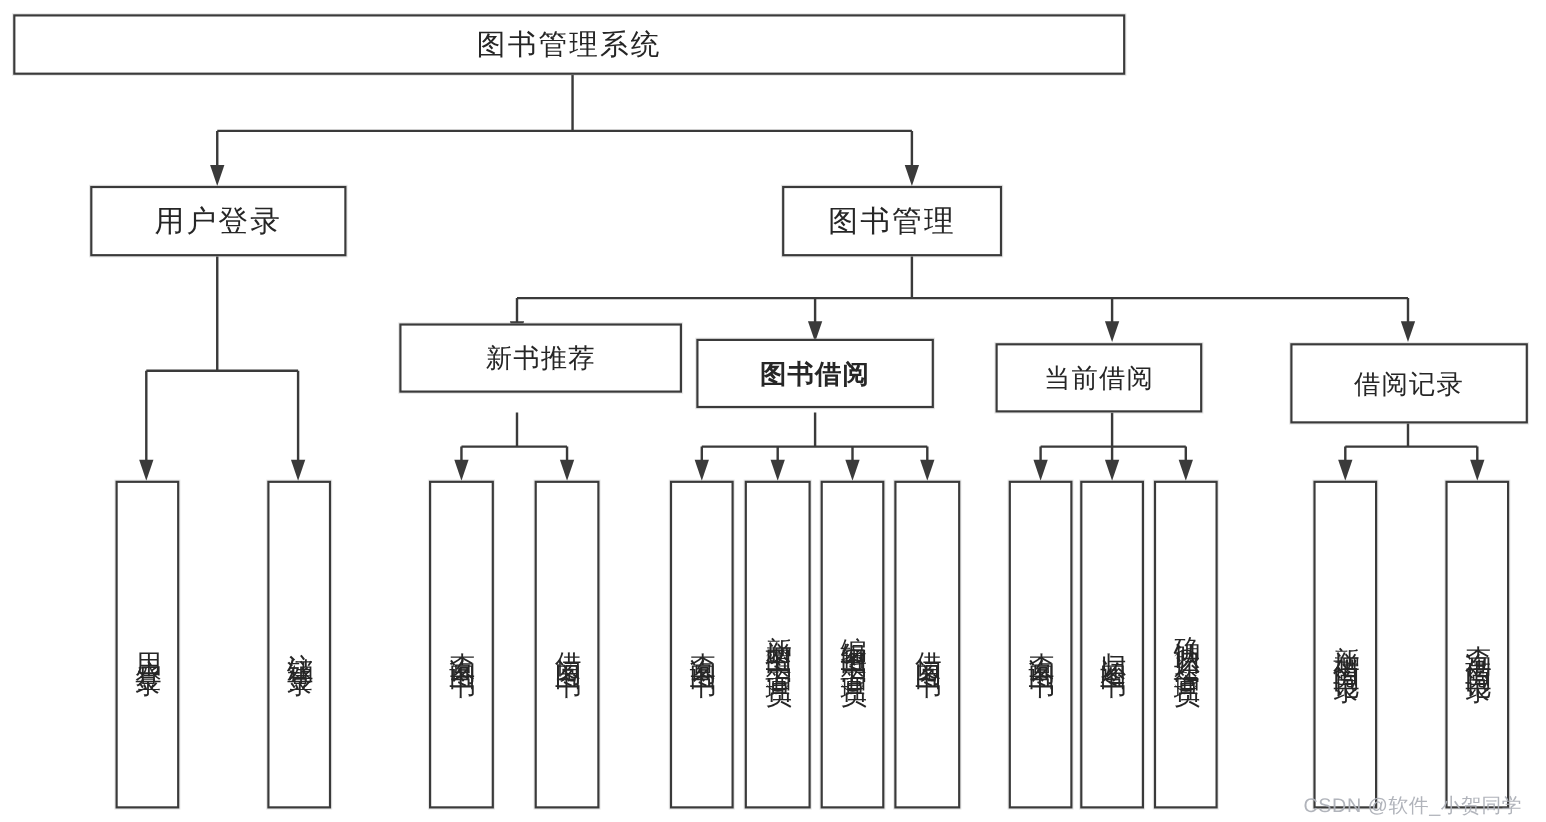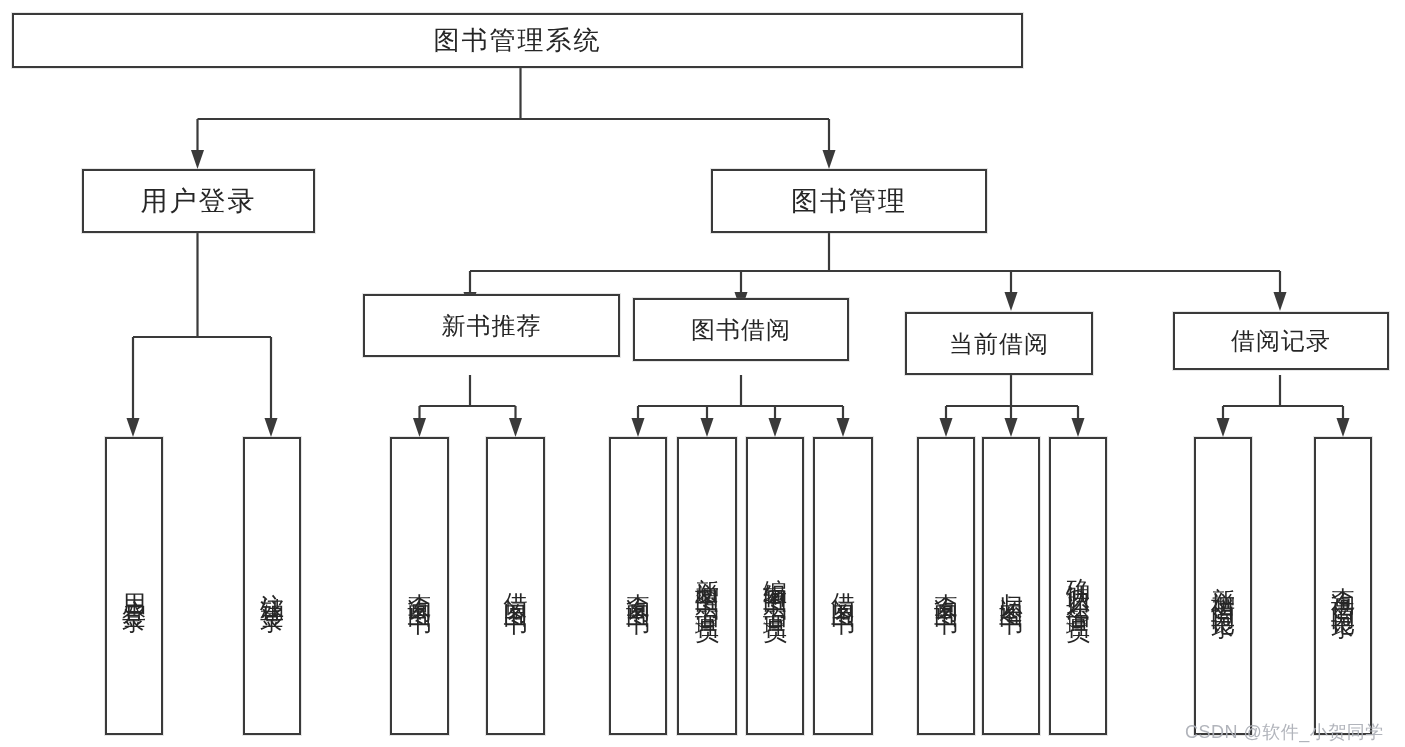--- a/index.html
+++ b/index.html
@@ -83,34 +83,34 @@
     </g>
   </svg>
 
   <div class="box root" style="left:12px;top:13px;width:1011px;height:55px;">
     <span>图书管理系统</span>
   </div>
 
   <div class="box lvl2" style="left:82px;top:169px;width:233px;height:64px;">
     <span>用户登录</span>
   </div>
-  <div class="box lvl2" style="left:711px;top:169px;width:276px;height:64px;">
+  <div class="box lvl2" style="left:711px;top:169px;width:200px;height:64px;">
     <span>图书管理</span>
   </div>
 
   <div class="box lvl3" style="left:363px;top:294px;width:257px;height:63px;">
     <span>新书推荐</span>
   </div>
-  <div class="box lvl3" style="left:633px;top:298px;width:216px;height:63px;">
+  <div class="box lvl3" style="left:633px;top:308px;width:216px;height:63px;font-weight:bold;">
     <span>图书借阅</span>
   </div>
   <div class="box lvl3" style="left:905px;top:312px;width:188px;height:63px;">
     <span>当前借阅</span>
   </div>
-  <div class="box lvl3" style="left:1173px;top:312px;width:216px;height:58px;">
+  <div class="box lvl3" style="left:1173px;top:312px;width:216px;height:73px;">
     <span>借阅记录</span>
   </div>
 
   <div class="box leaf" style="left:105px;top:437px;width:58px;height:298px;">
     <span class="vlabel">用户登录</span>
   </div>
   <div class="box leaf" style="left:243px;top:437px;width:58px;height:298px;">
     <span class="vlabel">注销登录</span>
   </div>
 

